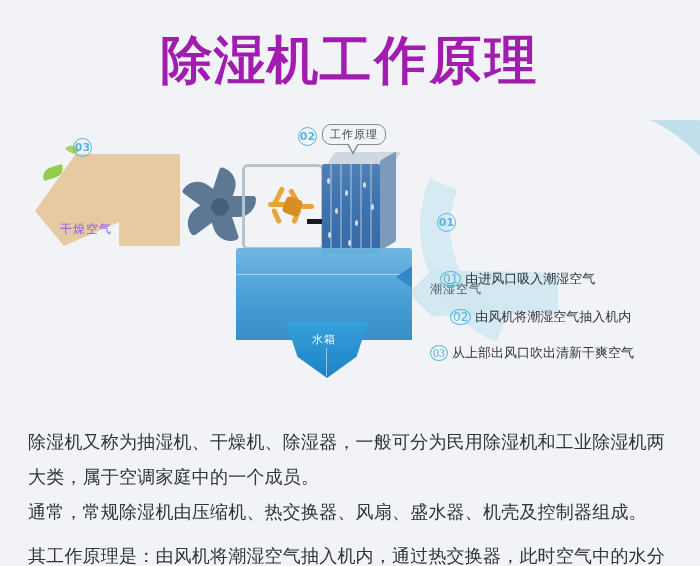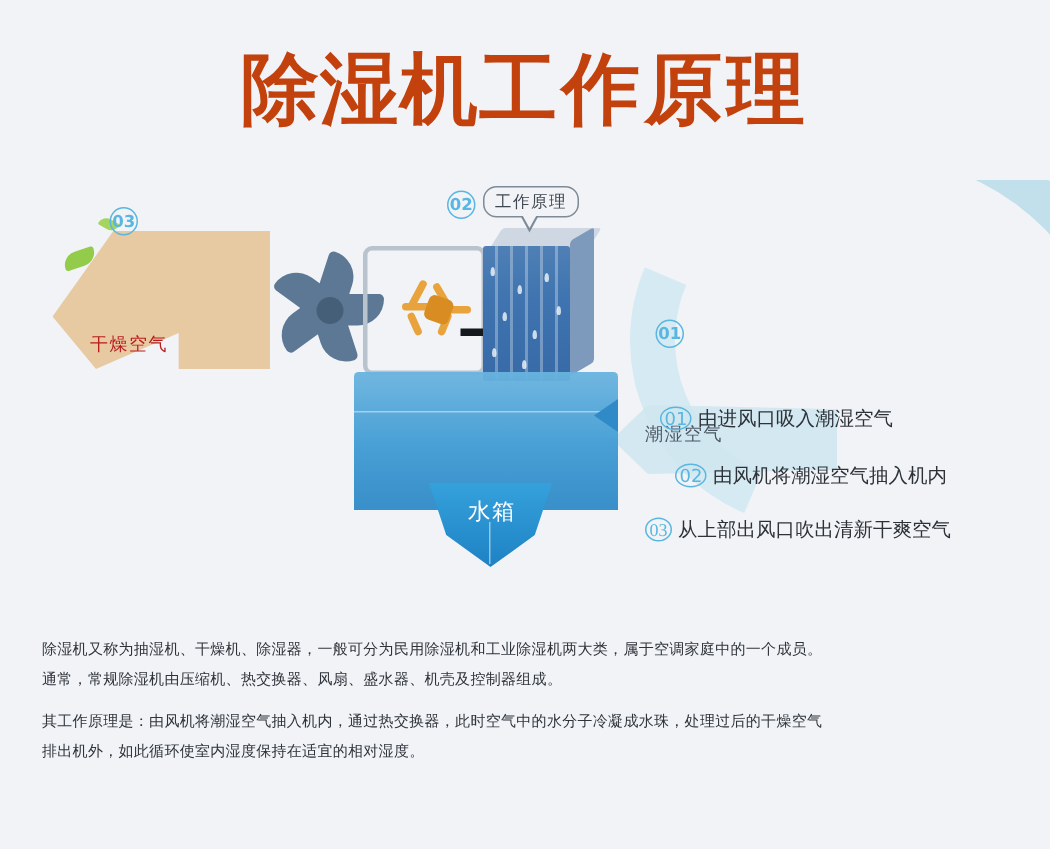--- a/index.html
+++ b/index.html
@@ -14,21 +14,21 @@
   #page{ position:absolute; inset:0; background:#f1f3f7; }
 
   
   .title-band{
     position:absolute; left:0; top:0; width:700px; height:120px;
     display:flex; align-items:center; justify-content:center;
     background:#f1f3f7;
   }
   .title-text{
     font-family:"DejaVu Sans","Liberation Sans",sans-serif;
-    font-size:52px; font-weight:bold; color:#c2410c;
+    font-size:52px; font-weight:bold; color:#a21caf;
     letter-spacing:1px; white-space:nowrap; line-height:1;
   }
   .title-text .t2{ letter-spacing:3px; }
 
   
   .diagram{
     position:absolute; left:0; top:120px; width:700px; height:290px;
     background:#f1f3f7; overflow:hidden;
   }
 
@@ -64,21 +64,21 @@
   }
 
   
   .dry-wedge{
     position:absolute; left:35px; top:34px; width:145px; height:92px;
     background:#e7c9a2;
     clip-path:polygon(100% 0, 100% 100%, 58% 100%, 58% 74%, 20% 100%, 0 62%, 28% 0);
   }
   .dry-label{
     position:absolute; left:60px; top:101px;
-    font-size:12px; color:#b91c1c; letter-spacing:1px;
+    font-size:12px; color:#8b5cf6; letter-spacing:1px;
     font-family:"DejaVu Sans","Liberation Sans",sans-serif;
     text-align:right;
   }
 
   
   .leaf{ position:absolute; background:#8cc63f; }
   .leaf.l1{ left:42px; top:47px; width:22px; height:11px;
     border-radius:11px 2px 11px 2px; transform:rotate(-18deg); background:#93cb4b;}
   .leaf.l2{ left:66px; top:26px; width:13px; height:7px;
     border-radius:7px 1px 7px 1px; transform:rotate(30deg); background:#a5d45f;}
@@ -126,21 +126,21 @@
     background:linear-gradient(180deg,#6ab4df 0%,#3f9bd4 55%,#2f8ac7 100%);
     border-radius:3px 3px 0 0; opacity:.95; }
   .cab-line{ position:absolute; left:0; top:26px; width:176px; height:1px;
     background:rgba(255,255,255,.45); }
 
   
   .tank{ position:absolute; left:286px; top:202px; width:82px; height:56px;
     background:linear-gradient(180deg,#35a1db 0%,#1e82c4 100%);
     clip-path:polygon(0 0, 100% 0, 86% 62%, 50% 100%, 14% 62%);
   }
-  .tank-label{ position:absolute; left:312px; top:212px; font-size:15px;
+  .tank-label{ position:absolute; left:312px; top:212px; font-size:11px;
     color:#ffffff; letter-spacing:1px;
     font-family:"DejaVu Sans","Liberation Sans",sans-serif; }
   .tank-seam{ position:absolute; left:326px; top:228px; width:1px; height:28px;
     background:rgba(255,255,255,.5); }
 
   
   .blue-arrow{ position:absolute; left:396px; top:146px; width:0; height:0;
     border-right:16px solid #2f8ac7; border-top:11px solid transparent;
     border-bottom:11px solid transparent; }
 
@@ -191,21 +191,21 @@
   }
   .watermark .wl{ display:block; }
 
   
   .copy{
     position:absolute; left:0; top:410px; width:700px; height:156px;
     background:#f1f3f7; padding:14px 28px 0 28px;
   }
   .copy p{
     font-family:"DejaVu Sans","Liberation Sans",sans-serif;
-    font-size:10px; color:#2f343b; line-height:1.95; letter-spacing:.2px;
+    font-size:18px; color:#2f343b; line-height:1.95; letter-spacing:.2px;
   }
   .copy p.gap{ margin-top:9px; }
   .hr-sep{ position:absolute; left:0; top:409px; width:700px; height:1px;
     background:transparent; }
 </style>
 </head>
 <body>
 
 <div id="page">
 

